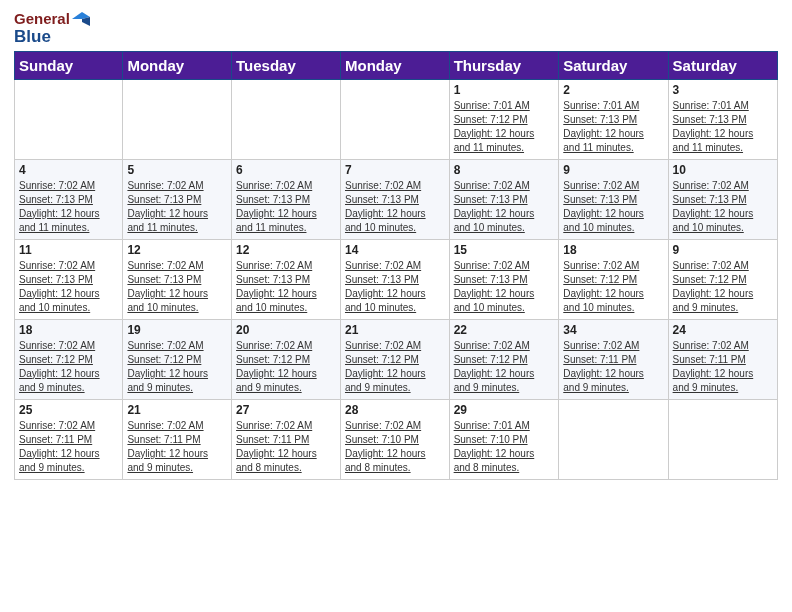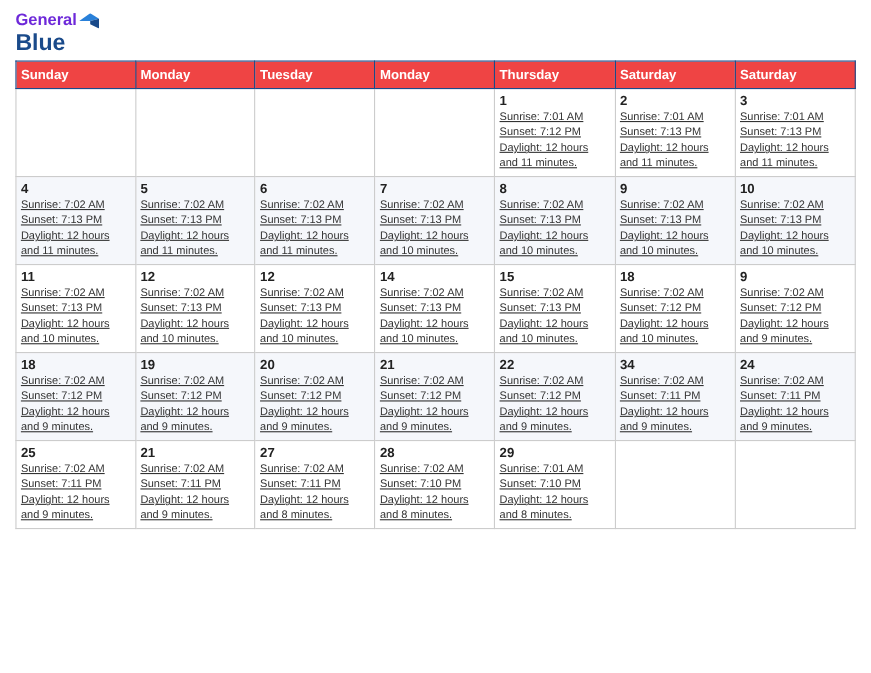--- a/index.html
+++ b/index.html
@@ -36,25 +36,25 @@
     .subtitle {
       font-size: 16px;
       color: #444;
     }
     .calendar {
       width: 100%;
       border-collapse: collapse;
       font-size: 10.5px;
     }
     .calendar th {
-      background: #ef4444;
+      background: #4c1d95;
       color: #fff;
       padding: 5px 4px;
       text-align: left;
-      font-size: 12px;
+      font-size: 15px;
       font-weight: bold;
       border: 1px solid #1a4a8a;
     }
     .calendar td {
       border: 1px solid #ccc;
       vertical-align: top;
       padding: 3px 4px;
       width: 113px;
       height: 80px;
       background: #fff;
@@ -79,28 +79,28 @@
       background: #f9f9f9;
     }
   </style>
 </head>
 <body>
 
 <div class="container">
   <div class="header-row">
     <div class="logo">
   <div style="line-height:1.15;">
-    <div style="font-size:15px;font-weight:bold;color:#6d28d9;display:flex;align-items:center;gap:2px;">
+    <div style="font-size:15px;font-weight:bold;color:#7f1d1d;display:flex;align-items:center;gap:2px;">
       <span>General</span>
       <svg width="18" height="14" viewBox="0 0 18 14">
         <polygon points="0,7 10,0 18,5 10,7" fill="#2980d9"></polygon>
         <polygon points="10,7 18,5 18,14 10,10" fill="#1a4a8a"></polygon>
       </svg>
     </div>
-    <div style="font-size:21px;font-weight:bold;color:#1a4a8a;">Blue</div>
+    <div style="font-size:17px;font-weight:bold;color:#1a4a8a;">Blue</div>
   </div>
 </div>
     <div class="title-block">
       <div class="main-title"></div>
       <div class="subtitle"></div>
     </div>
   </div>
 
   <table class="calendar">
     <thead>

